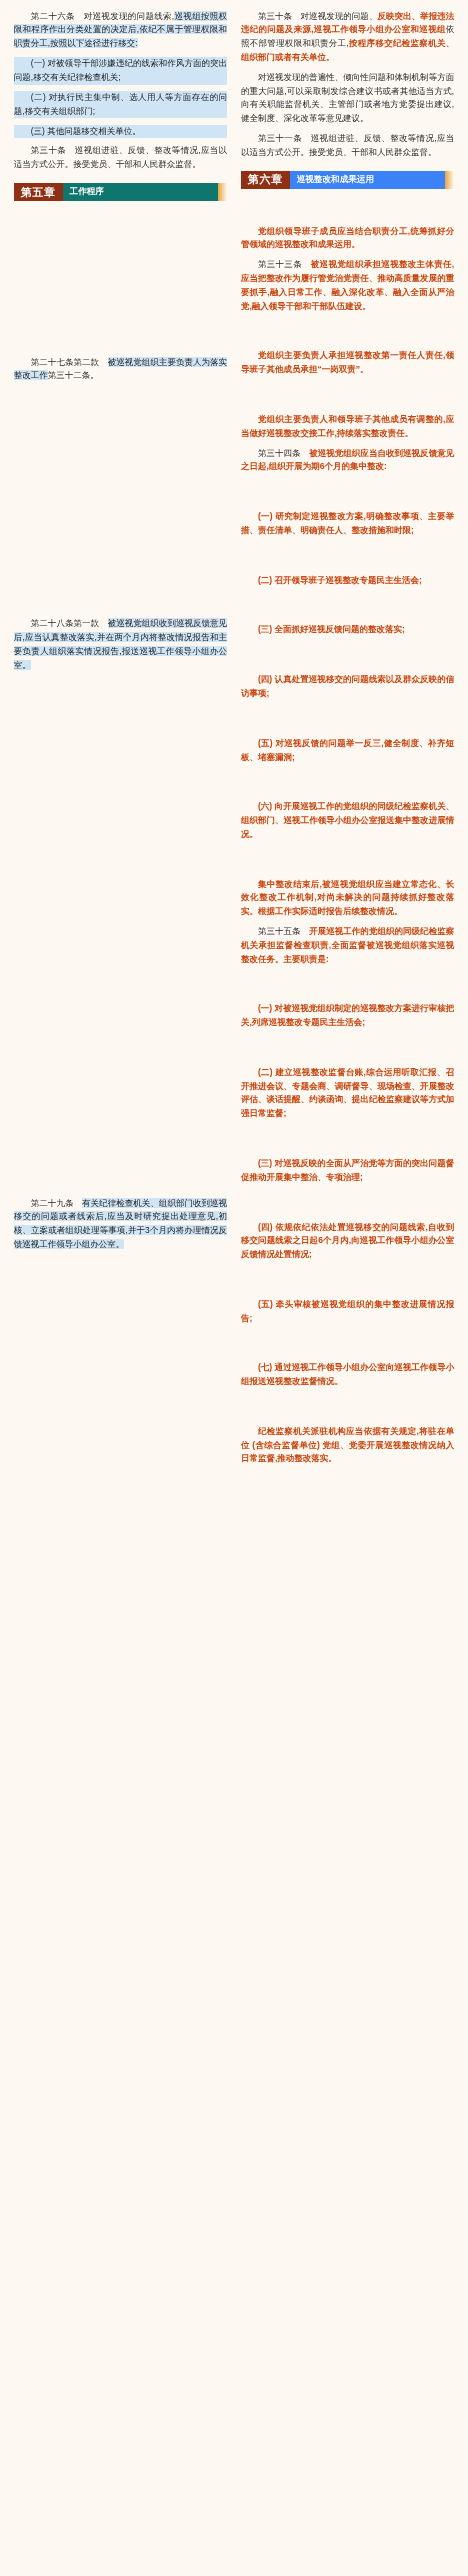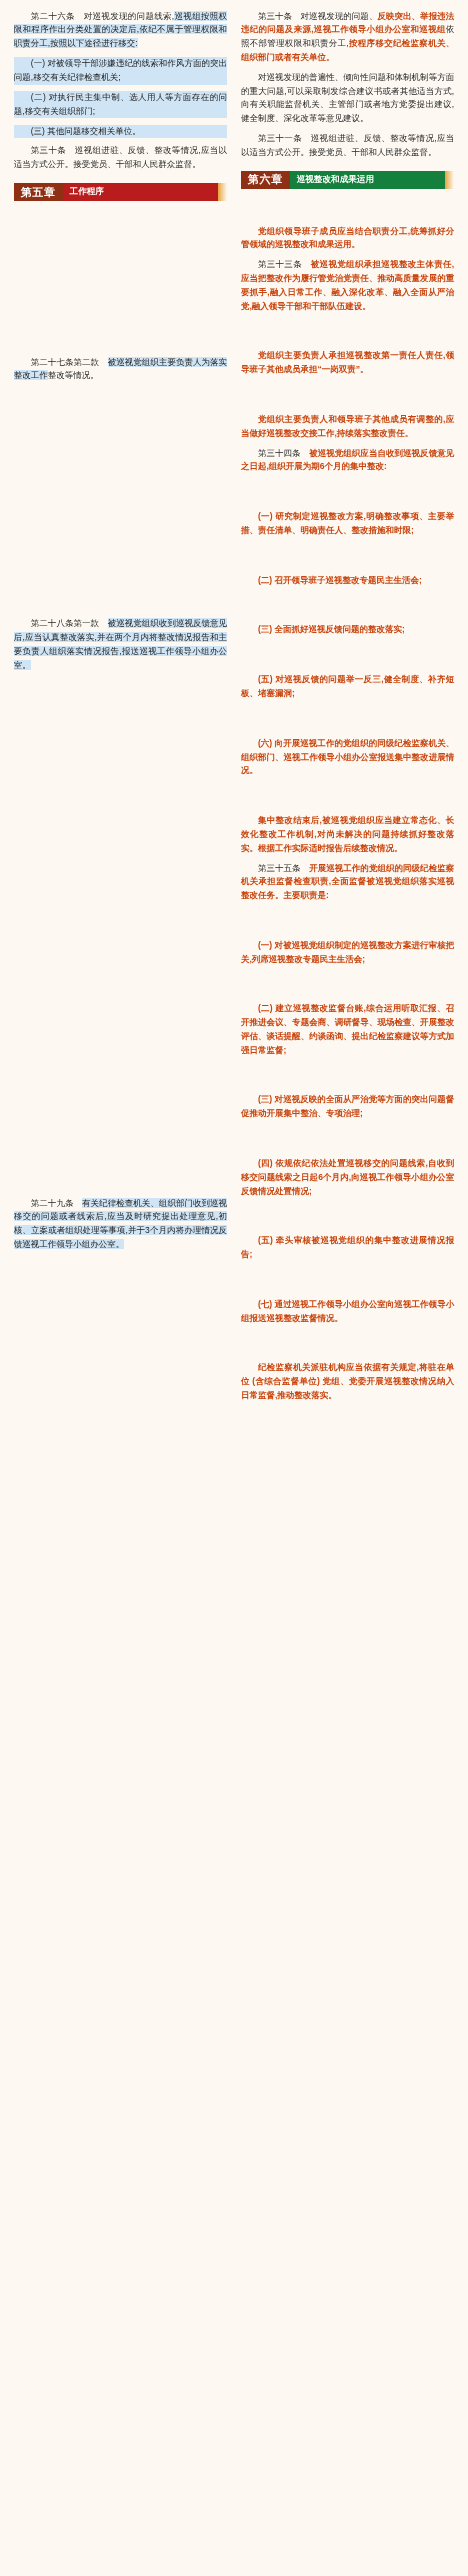--- a/index.html
+++ b/index.html
@@ -61,40 +61,40 @@
     color: #ffffff;
     font-size: 11px;
     font-weight: bold;
     padding: 0 6.9px;
     display: flex;
     align-items: center;
     letter-spacing: 0.7px;
     white-space: nowrap;
   }
   .chapter .title {
-    background: #b91c1c;
+    background: #0f766e;
     color: #ffffff;
     font-size: 8.6px;
     font-weight: bold;
     padding: 0 6.9px;
     display: flex;
     align-items: center;
     flex: 1;
     white-space: nowrap;
     position: relative;
   }
   .chapter .title::after {
     content: "";
     position: absolute;
     right: 0; top: 0; bottom: 0;
     width: 9.6px;
     background: linear-gradient(to right, #e8a33d, #fdf9f2);
   }
   .chapter.alt .title {
-    background: #15803d;
+    background: #3b82f6;
   }
   .spacer-xl { height: 83px; }
   .spacer-xxl { height: 145px; }
 </style>
 </head>
 <body>
 
 <div class="page">
 
   <div class="col left">
@@ -111,21 +111,21 @@
     </div>
 
     <div class="chapter">
       <div class="tag">第五章</div>
       <div class="title">工作程序</div>
     </div>
 
     <div class="spacer-xxl"></div>
 
     <div>
-      <p><span>第二十七条第二款　</span><span class="hl-blue">被巡视党组织主要负责人为落实整改工作</span><span>整改等情况。</span></p>
+      <p><span>第二十七条第二款　</span><span class="hl-blue">被巡视党组织主要负责人为落实整改工作</span><span>第三十二条。</span></p>
     </div>
 
     <div class="spacer-xxl"></div>
     <div class="spacer-xl"></div>
 
     <div>
       <p><span>第二十八条第一款　</span><span class="hl-blue">被巡视党组织收到巡视反馈意见后,应当认真整改落实,并在两个月内将整改情况报告和主要负责人组织落实情况报告,报送巡视工作领导小组办公室。</span></p>
     </div>
 
     <div class="spacer-xxl"></div>
@@ -163,20 +163,21 @@
       <p><span>第三十三条　</span><span class="hl-orange">被巡视党组织承担巡视整改主体责任,应当把整改作为履行管党治党责任、推动高质量发展的重要抓手,融入日常工作、融入深化改革、融入全面从严治党,融入领导干部和干部队伍建设。</span></p>
       <p class="hl-orange">党组织主要负责人承担巡视整改第一责任人责任,领导班子其他成员承担“一岗双责”。</p>
       <p class="hl-orange">党组织主要负责人和领导班子其他成员有调整的,应当做好巡视整改交接工作,持续落实整改责任。</p>
     </div>
 
     <div>
       <p><span>第三十四条　</span><span class="hl-orange">被巡视党组织应当自收到巡视反馈意见之日起,组织开展为期6个月的集中整改:</span></p>
       <p class="hl-orange">(一) 研究制定巡视整改方案,明确整改事项、主要举措、责任清单、明确责任人、整改措施和时限;</p>
       <p class="hl-orange">(二) 召开领导班子巡视整改专题民主生活会;</p>
       <p class="hl-orange">(三) 全面抓好巡视反馈问题的整改落实;</p>
+      <p class="hl-orange">(四) 认真处置巡视移交的问题线索以及群众反映的信访事项;</p>
       <p class="hl-orange">(五) 对巡视反馈的问题举一反三,健全制度、补齐短板、堵塞漏洞;</p>
       <p class="hl-orange">(六) 向开展巡视工作的党组织的同级纪检监察机关、组织部门、巡视工作领导小组办公室报送集中整改进展情况。</p>
       <p class="hl-orange">集中整改结束后,被巡视党组织应当建立常态化、长效化整改工作机制,对尚未解决的问题持续抓好整改落实。根据工作实际适时报告后续整改情况。</p>
     </div>
 
     <div>
       <p><span>第三十五条　</span><span class="hl-orange">开展巡视工作的党组织的同级纪检监察机关承担监督检查职责,全面监督被巡视党组织落实巡视整改任务。主要职责是:</span></p>
       <p class="hl-orange">(一) 对被巡视党组织制定的巡视整改方案进行审核把关,列席巡视整改专题民主生活会;</p>
       <p class="hl-orange">(二) 建立巡视整改监督台账,综合运用听取汇报、召开推进会议、专题会商、调研督导、现场检查、开展整改评估、谈话提醒、约谈函询、提出纪检监察建议等方式加强日常监督;</p>
       <p class="hl-orange">(三) 对巡视反映的全面从严治党等方面的突出问题督促推动开展集中整治、专项治理;</p>

